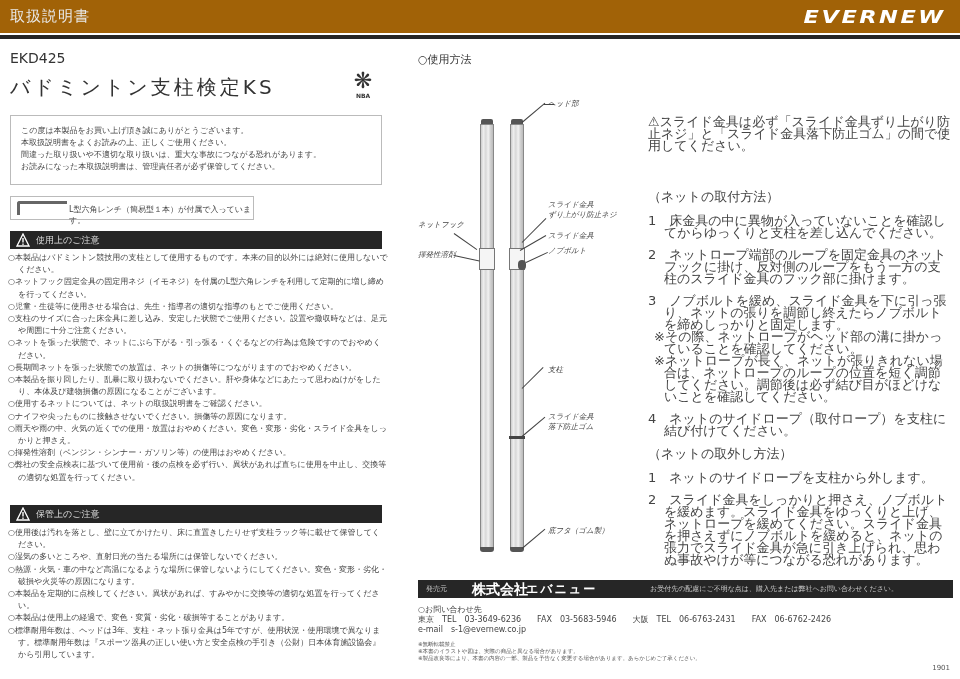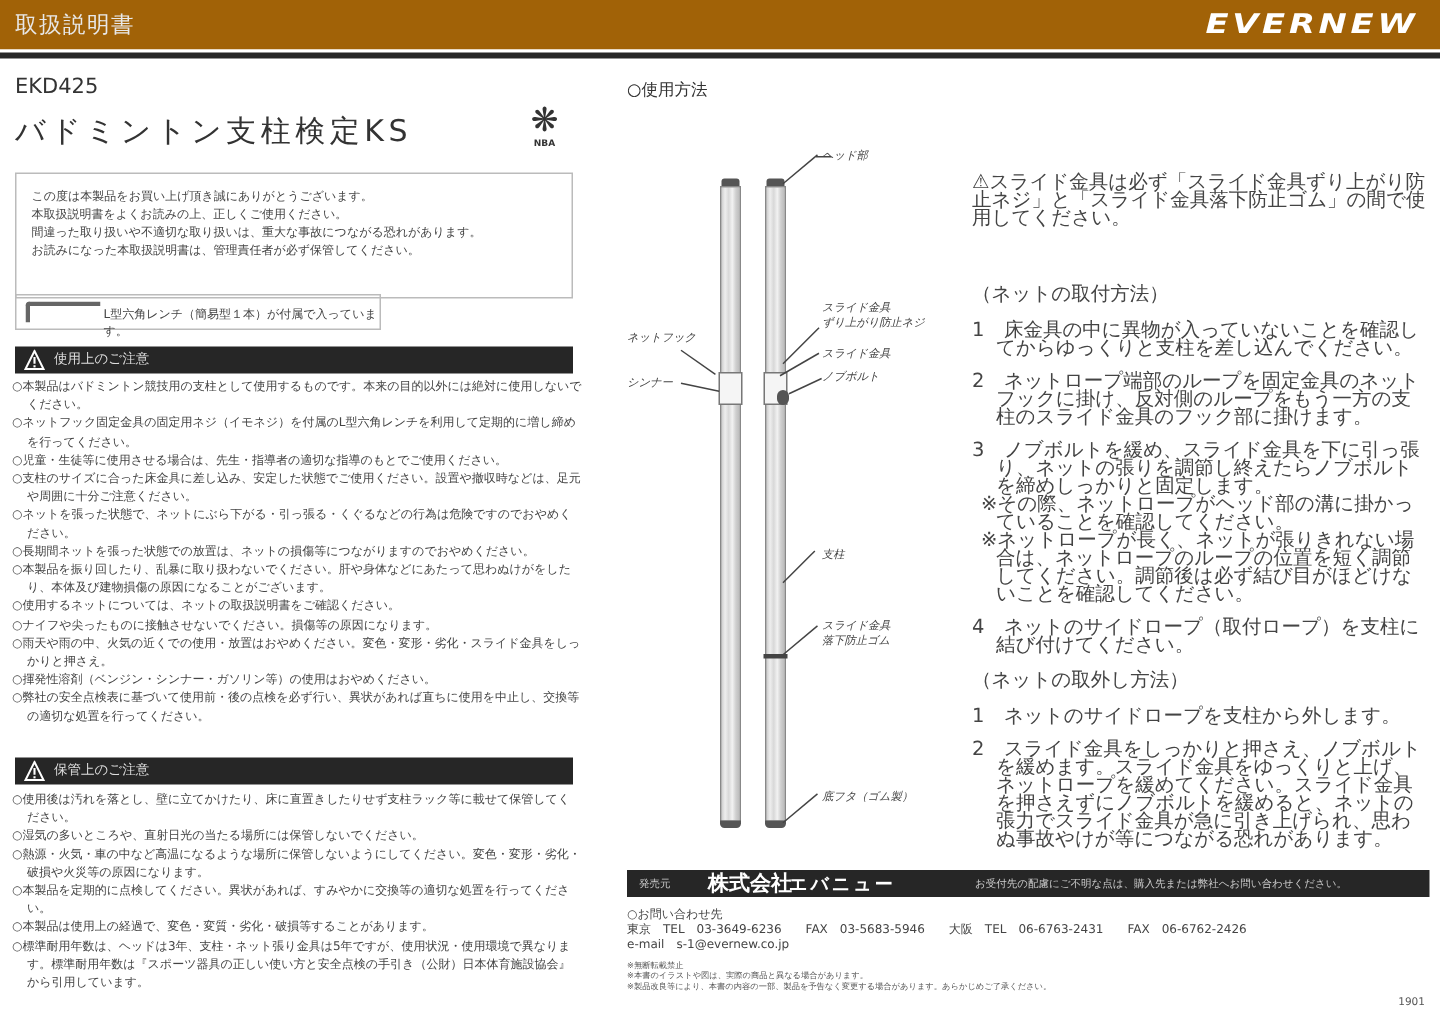--- a/index.html
+++ b/index.html
@@ -11,21 +11,21 @@
   .header .logo { position: absolute; right: 14px; top: 6px; font-family: "DejaVu Sans", sans-serif; font-weight: bold; font-size: 18px; color: #fff; letter-spacing: 2px; font-style: italic; transform: scaleX(1.25); transform-origin: right center; }
   .header-rule1 { position: absolute; left: 0; top: 33px; width: 960px; height: 2px; background: #fff; }
   .header-rule2 { position: absolute; left: 0; top: 35px; width: 960px; height: 4px; background: #262626; }
 
   .model { position: absolute; left: 10px; top: 50px; font-size: 14px; color: #333; }
   .product { position: absolute; left: 10px; top: 74px; font-size: 20px; color: #333; letter-spacing: 3px; }
   .nba { position: absolute; left: 350px; top: 70px; width: 26px; text-align: center; }
   .nba .star { font-size: 22px; line-height: 22px; color: #333; }
   .nba .lbl { font-size: 6px; font-weight: bold; color: #333; }
 
-  .intro-box { position: absolute; left: 10px; top: 115px; width: 372px; height: 84px; border: 1px solid #bbb; padding: 9px 10px; font-size: 8px; line-height: 12px; color: #444; }
+  .intro-box { position: absolute; left: 10px; top: 115px; width: 372px; height: 70px; border: 1px solid #bbb; padding: 9px 10px; font-size: 8px; line-height: 12px; color: #444; }
   .wrench-box { position: absolute; left: 10px; top: 196px; width: 244px; height: 24px; border: 1px solid #bbb; font-size: 8px; color: #444; }
   .wrench-box .wrench { position: absolute; left: 6px; top: 4px; width: 50px; height: 14px; border-left: 3px solid #666; border-top: 3px solid #666; border-top-left-radius: 3px; }
   .wrench-box .txt { position: absolute; left: 58px; top: 7px; }
 
   .section-bar { position: absolute; left: 10px; width: 372px; height: 18px; background: #262626; color: #ddd; font-size: 9px; padding-left: 26px; line-height: 18px; }
   .section-bar .warn { position: absolute; left: 6px; top: 2px; width: 14px; height: 14px; }
   .notes { position: absolute; left: 8px; width: 380px; font-size: 8px; line-height: 12.2px; color: #444; }
   .notes .item { padding-left: 10px; text-indent: -10px; }
 
   .usage-title { position: absolute; left: 418px; top: 52px; font-size: 11px; color: #333; }
@@ -147,21 +147,21 @@
     <div>ずり上がり防止ネジ</div>
   </div>
   <div class="leader" style="left:112px;top:152px;width:34px;transform:rotate(-45deg);"></div>
 
   <div class="callout" style="left:8px;top:130px;">ネットフック</div>
   <div class="leader" style="left:44px;top:143px;width:28px;transform:rotate(35deg);"></div>
 
   <div class="callout" style="left:138px;top:141px;">スライド金具</div>
   <div class="leader" style="left:110px;top:160px;width:30px;transform:rotate(-30deg);"></div>
 
-  <div class="callout" style="left:8px;top:160px;">シンナー</div>
+  <div class="callout" style="left:8px;top:160px;">揮発性溶剤</div>
   <div class="leader" style="left:44px;top:165px;width:26px;transform:rotate(12deg);"></div>
 
   <div class="callout" style="left:138px;top:156px;">ノブボルト</div>
   <div class="leader" style="left:116px;top:172px;width:24px;transform:rotate(-25deg);"></div>
 
   <div class="callout" style="left:138px;top:275px;">支柱</div>
   <div class="leader" style="left:112px;top:298px;width:30px;transform:rotate(-45deg);"></div>
 
   <div class="callout" style="left:138px;top:322px;">
     <div>スライド金具</div>

